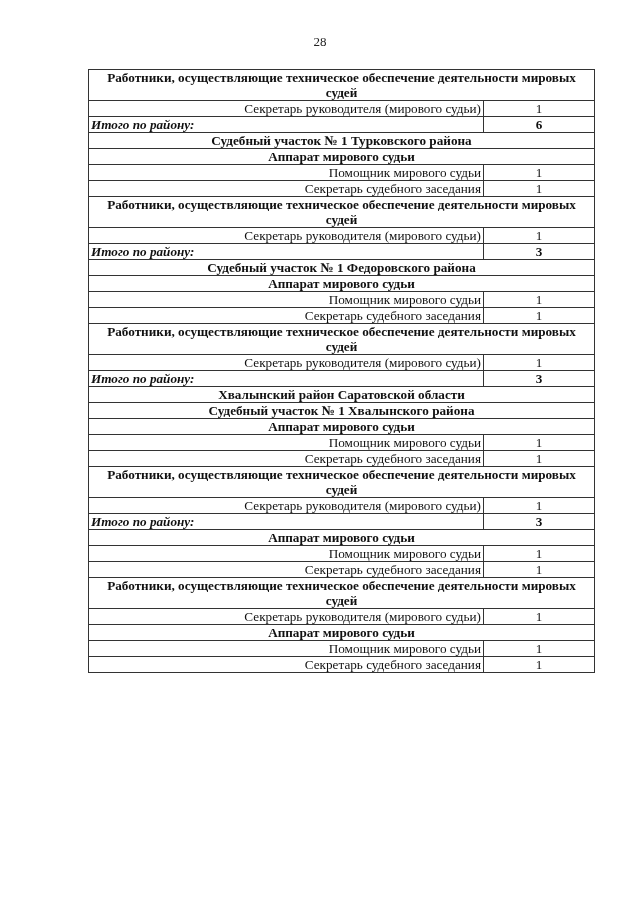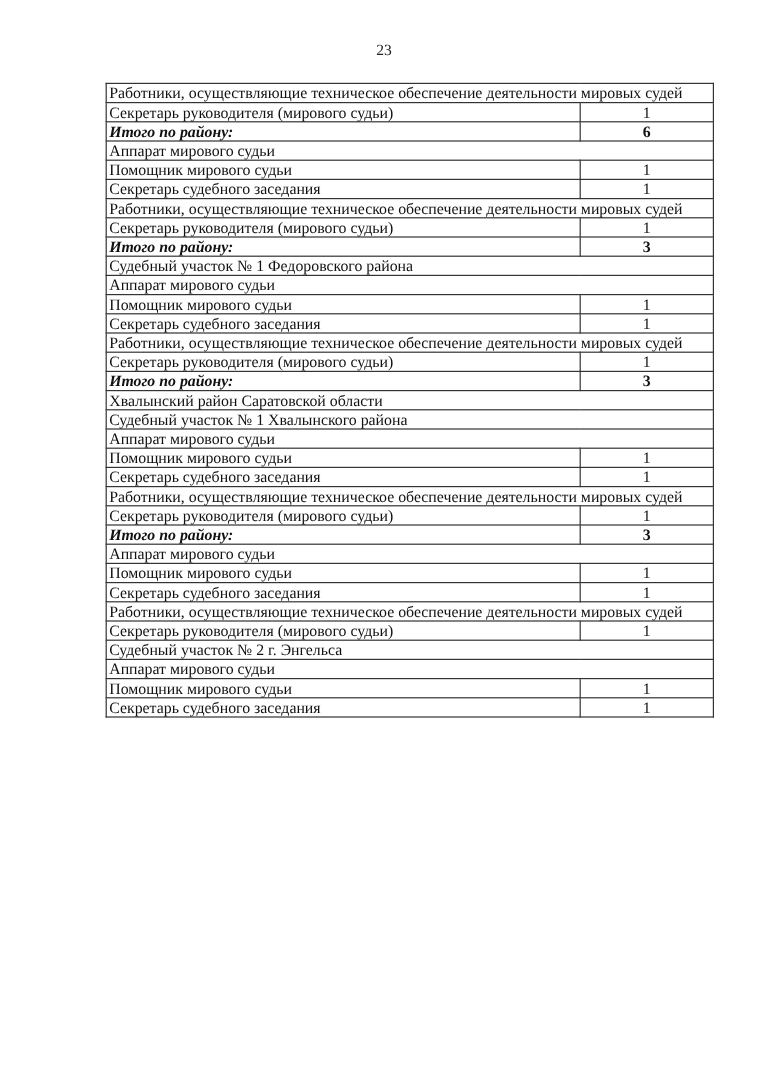--- a/index.html
+++ b/index.html
@@ -6,48 +6,51 @@
   body { width: 640px; height: 905px; position: relative; overflow: hidden;
          font-family: "Liberation Serif", "DejaVu Serif", serif; color: #111; }
   .page-num { position: absolute; top: 34px; left: 0; width: 640px; text-align: center;
               font-size: 13px; color: #222; }
   table.staff { position: absolute; top: 69px; left: 88px; width: 506px;
                 border-collapse: collapse; table-layout: fixed; }
   table.staff td { border: 1px solid #333; padding: 0 2px; font-size: 13.2px;
                    line-height: 15px; height: 15px; vertical-align: middle; }
   col.c1 { width: 395px; }
   col.c2 { width: 111px; }
-  td.section { font-weight: normal; font-size: 13.6px; }
+  td.section { text-align: center; font-weight: bold; font-size: 13.6px; }
   td.twoline { line-height: 16px; padding-top: 1px; padding-bottom: 0; }
-  td.label { text-align: left; }
+  td.label { text-align: right; }
   td.value { text-align: center; }
   td.total-label { font-weight: bold; padding-left: 40px; font-style: italic; }
   td.total-value { font-weight: bold; text-align: center; }
 </style>
 </head>
 <body>
 
-<div class="page-num">23</div>
+<div class="page-num">28</div>
 
 <table class="staff">
   <colgroup>
       <col class="c1">
       <col class="c2">
     </colgroup>
   <tbody id="tbody">
       <tr>
         <td colspan="2" class="section twoline">Работники, осуществляющие техническое обеспечение деятельности мировых судей</td>
       </tr>
       <tr>
         <td class="label">Секретарь руководителя (мирового судьи)</td>
         <td class="value">1</td>
       </tr>
       <tr>
         <td class="total-label">Итого по району:</td>
         <td class="total-value">6</td>
+      </tr>
+      <tr>
+        <td colspan="2" class="section">Судебный участок № 1 Турковского района</td>
       </tr>
       <tr>
         <td colspan="2" class="section">Аппарат мирового судьи</td>
       </tr>
       <tr>
         <td class="label">Помощник мирового судьи</td>
         <td class="value">1</td>
       </tr>
       <tr>
         <td class="label">Секретарь судебного заседания</td>
@@ -129,23 +132,20 @@
         <td class="value">1</td>
       </tr>
       <tr>
         <td colspan="2" class="section twoline">Работники, осуществляющие техническое обеспечение деятельности мировых судей</td>
       </tr>
       <tr>
         <td class="label">Секретарь руководителя (мирового судьи)</td>
         <td class="value">1</td>
       </tr>
       <tr>
-        <td colspan="2" class="section">Судебный участок № 2 г. Энгельса</td>
-      </tr>
-      <tr>
         <td colspan="2" class="section">Аппарат мирового судьи</td>
       </tr>
       <tr>
         <td class="label">Помощник мирового судьи</td>
         <td class="value">1</td>
       </tr>
       <tr>
         <td class="label">Секретарь судебного заседания</td>
         <td class="value">1</td>
       </tr>

